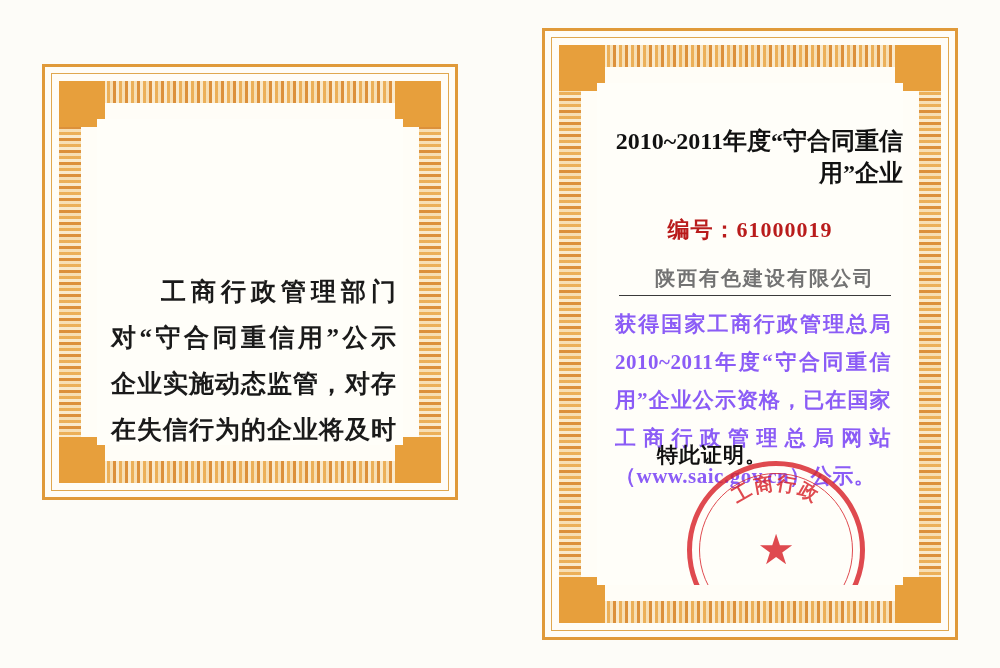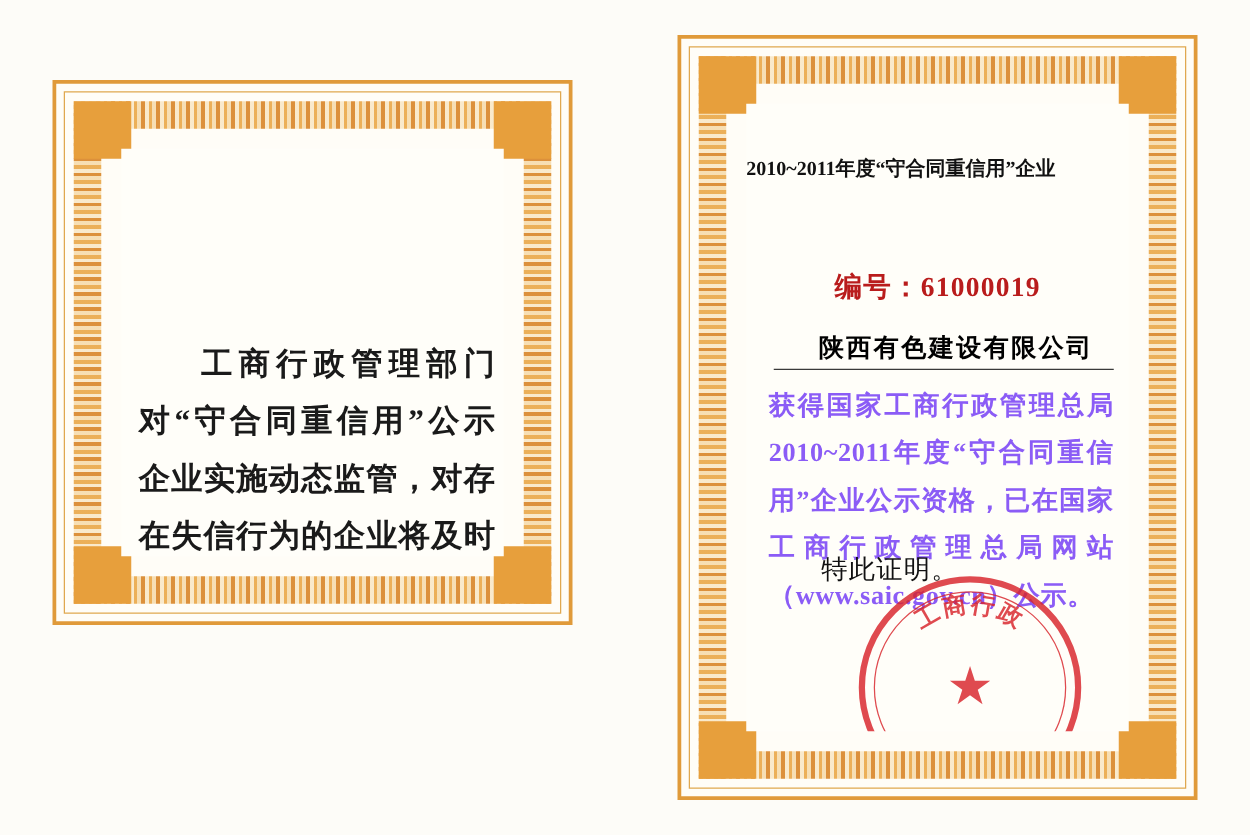--- a/index.html
+++ b/index.html
@@ -130,22 +130,22 @@
     text-indent: 50px;
     font-family: "Liberation Serif", "DejaVu Serif", serif;
   }
 
   
   .r-title1 {
     position: absolute;
     left: 0;
     right: 0;
     top: 42px;
-    text-align: left;
-    font-size: 16px;
+    text-align: right;
+    font-size: 24px;
     font-weight: 700;
     color: #111;
     letter-spacing: 0px;
   }
   .r-title2 {
     position: absolute;
     left: 0;
     right: 0;
     top: 85px;
     text-align: center;
@@ -171,42 +171,42 @@
     left: 22px;
     right: 12px;
     top: 182px;
     border-bottom: 1.5px solid #3a3a3a;
     padding-bottom: 3px;
     padding-left: 36px;
   }
   .r-company {
     font-size: 20px;
     font-weight: 700;
-    color: #000000;
+    color: #737373;
     letter-spacing: 2px;
     font-family: "Liberation Serif", "DejaVu Serif", serif;
   }
   .r-para {
     position: absolute;
     left: 18px;
     right: 12px;
     top: 222px;
     font-size: 21px;
     line-height: 38px;
     color: #8b5cf6;
     font-weight: 700;
     text-align: justify;
     letter-spacing: 0.5px;
   }
   .r-certify {
     position: absolute;
     left: 18px;
     top: 358px;
     font-size: 21px;
-    font-weight: 400;
+    font-weight: 700;
     color: #111;
     text-indent: 42px;
     letter-spacing: 1px;
   }
   .r-signature {
     position: absolute;
     right: 12px;
     top: 412px;
     text-align: right;
     font-size: 19px;

